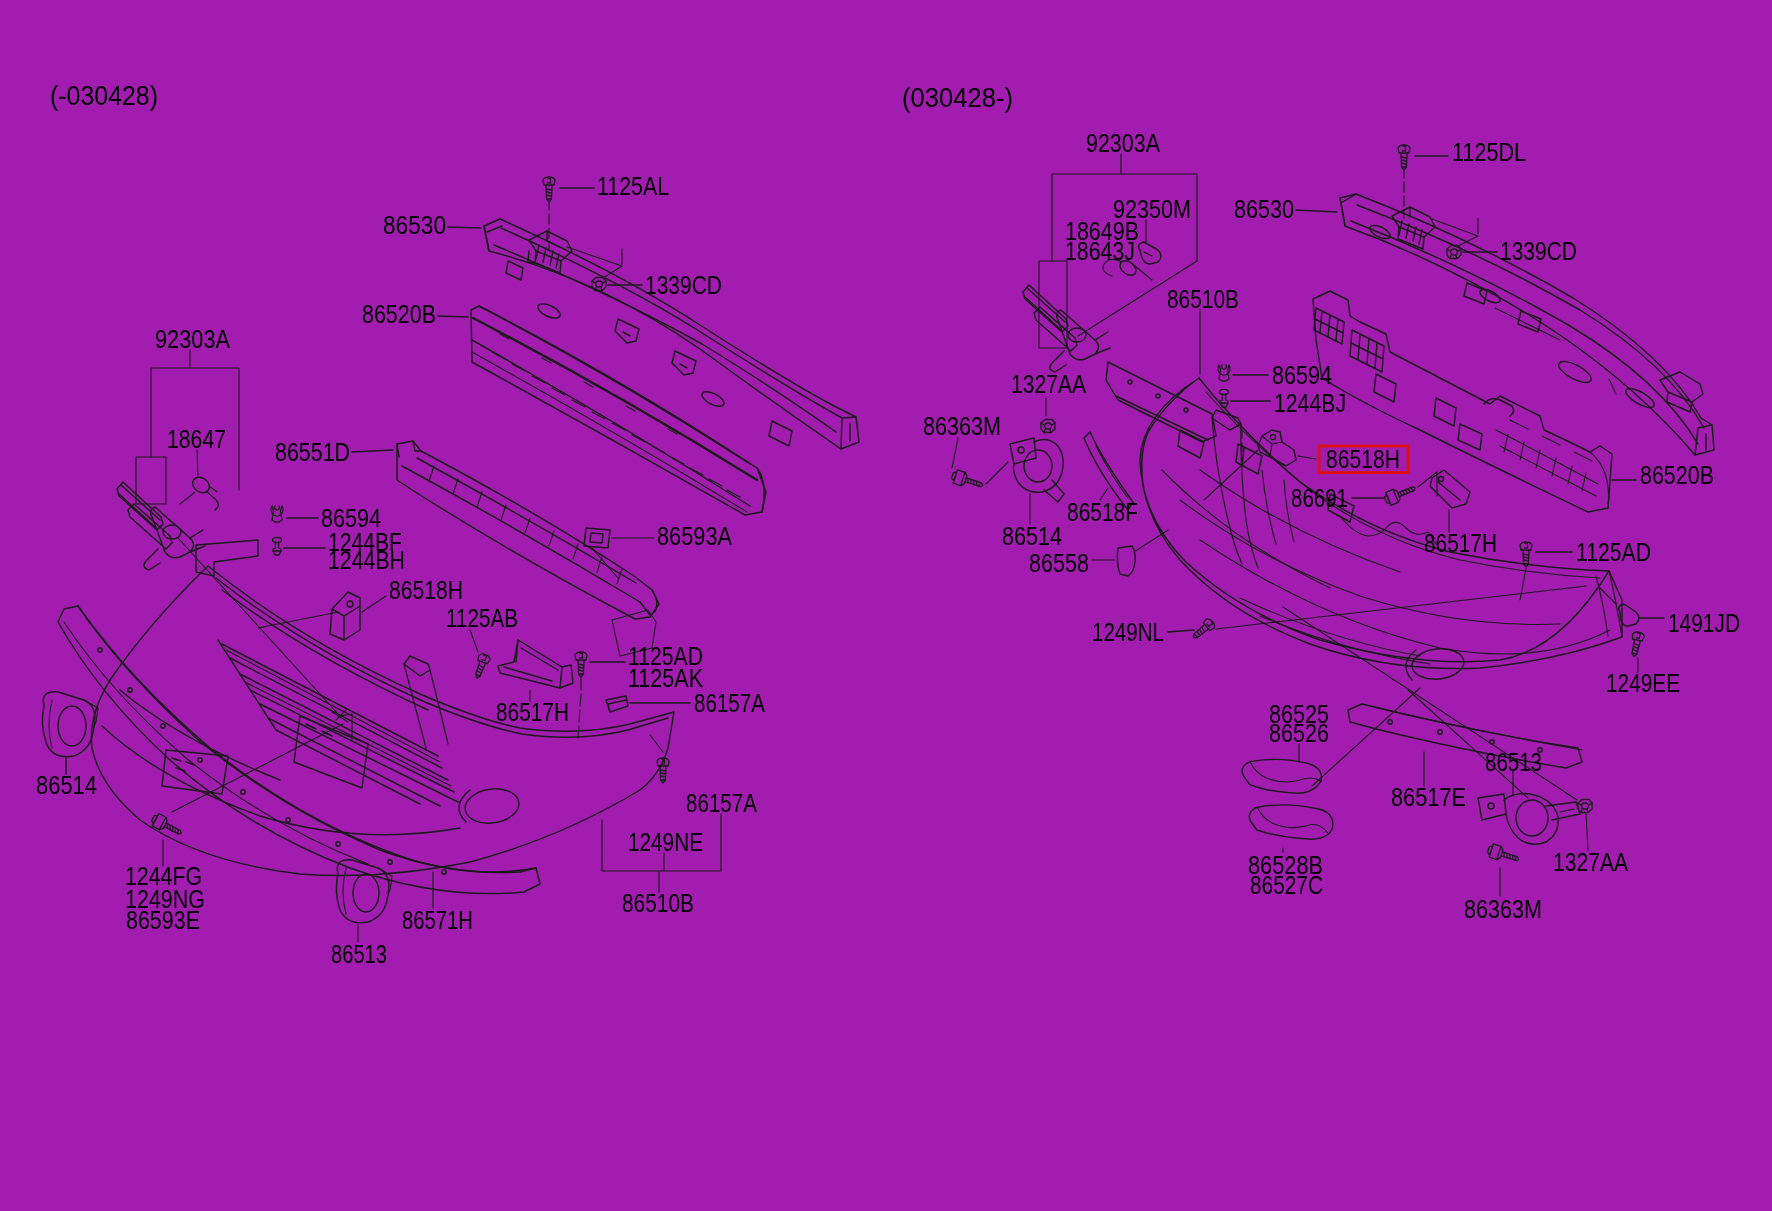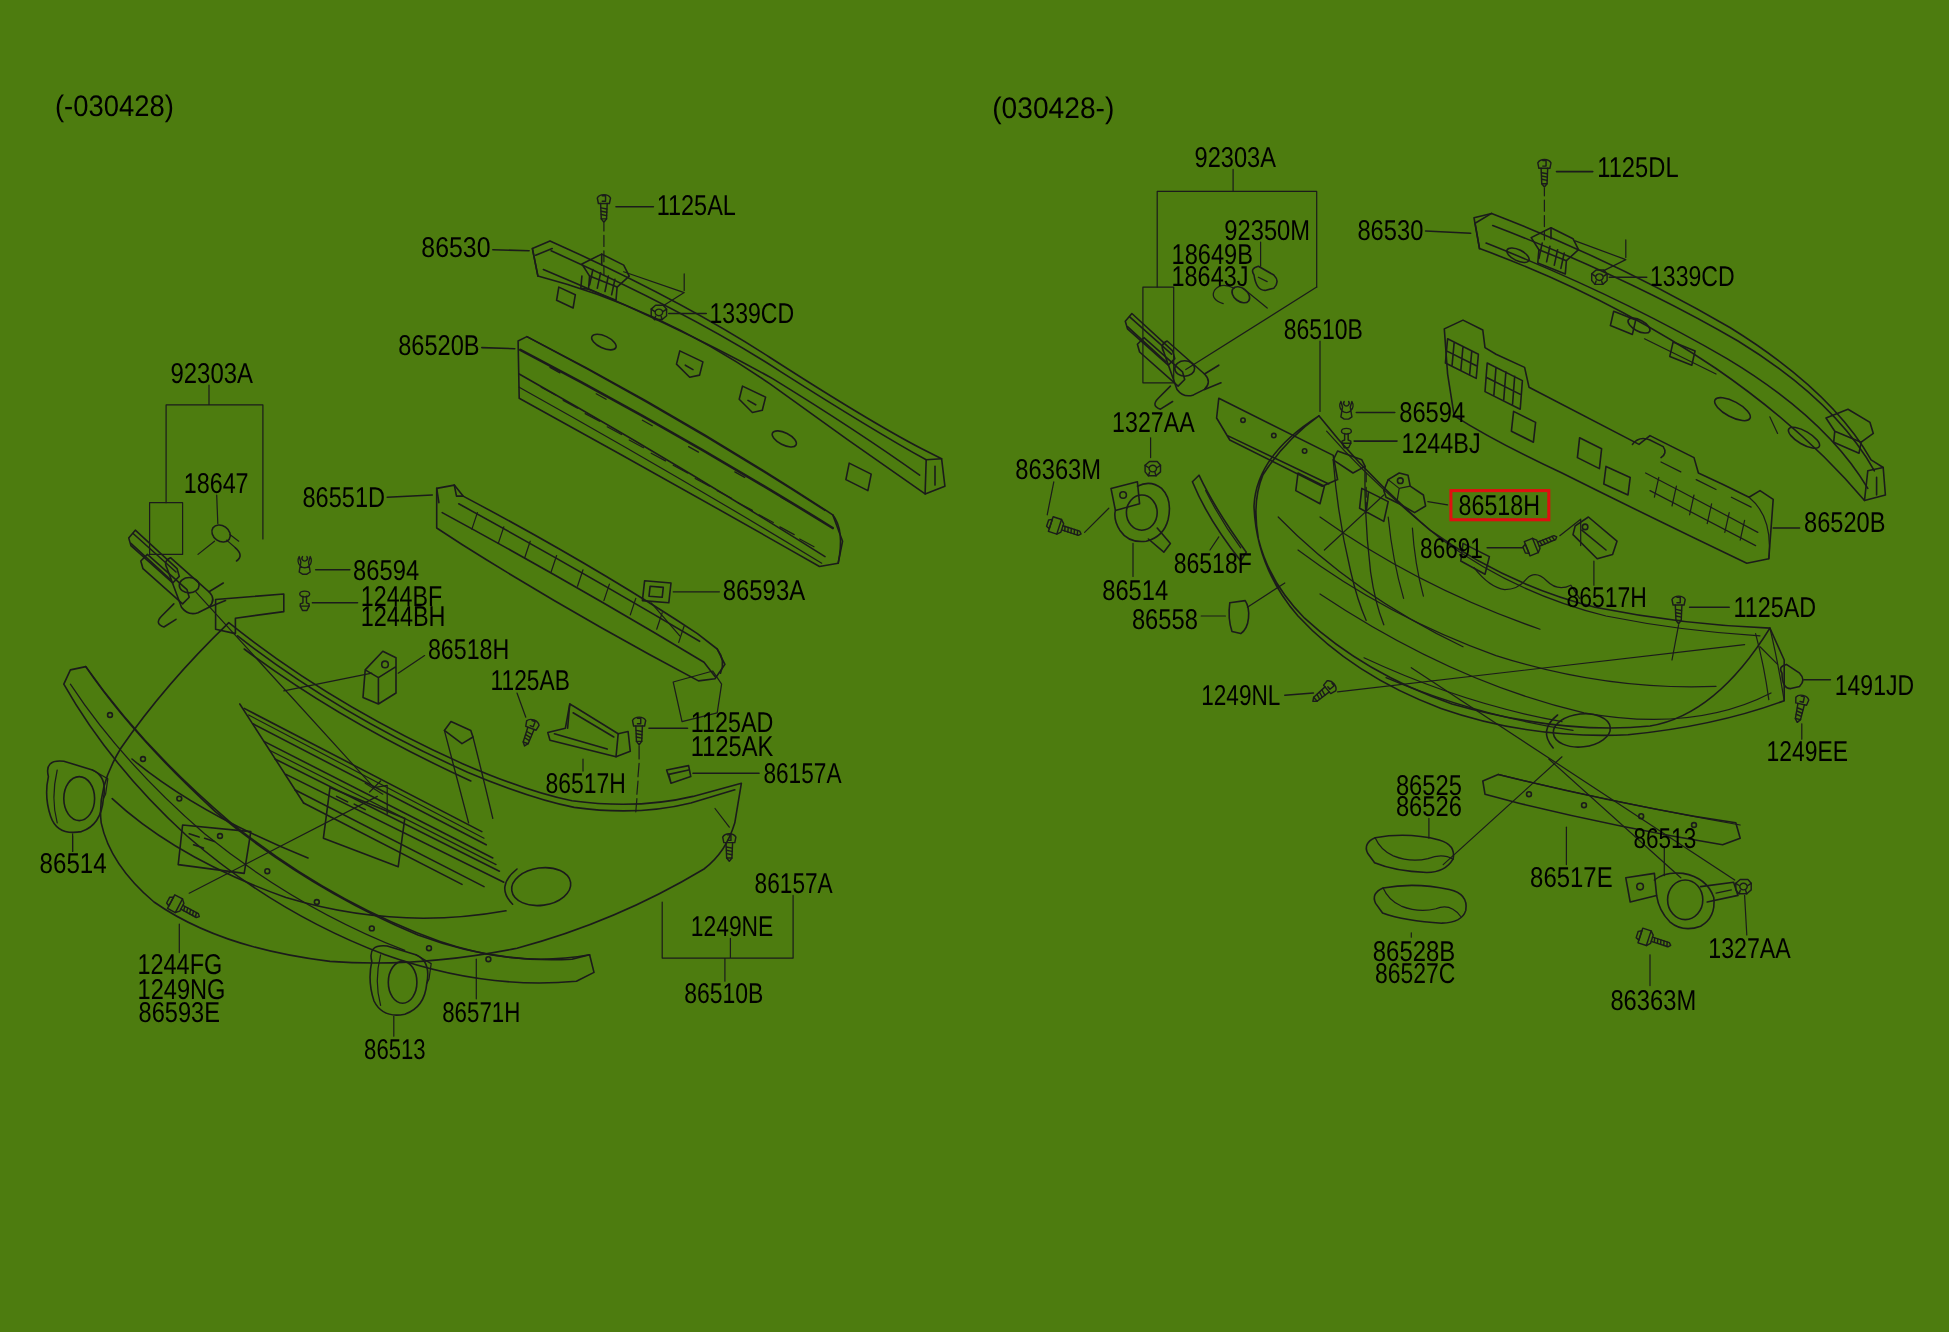--- a/index.html
+++ b/index.html
@@ -1,16 +1,16 @@
 <!DOCTYPE html>
 <html><head>
 <meta charset="utf-8">
 <style>
   html,body{margin:0;padding:0;background:#ffffff;}
-  #page{position:relative;width:1772px;height:1211px;background:#4d7c0f;overflow:hidden;}
+  #page{position:relative;width:1772px;height:1211px;background:#a21caf;overflow:hidden;}
   svg{position:absolute;left:0;top:0;}
   text{font-family:"Liberation Sans",sans-serif;fill:#000000;}
 </style>
 </head>
 <body>
 <div id="page">
 <svg width="1772" height="1211" viewBox="0 0 1772 1211">
 <defs>
 
   <g id="scrV" fill="none" stroke="#1b1b1b" stroke-width="1.3">

